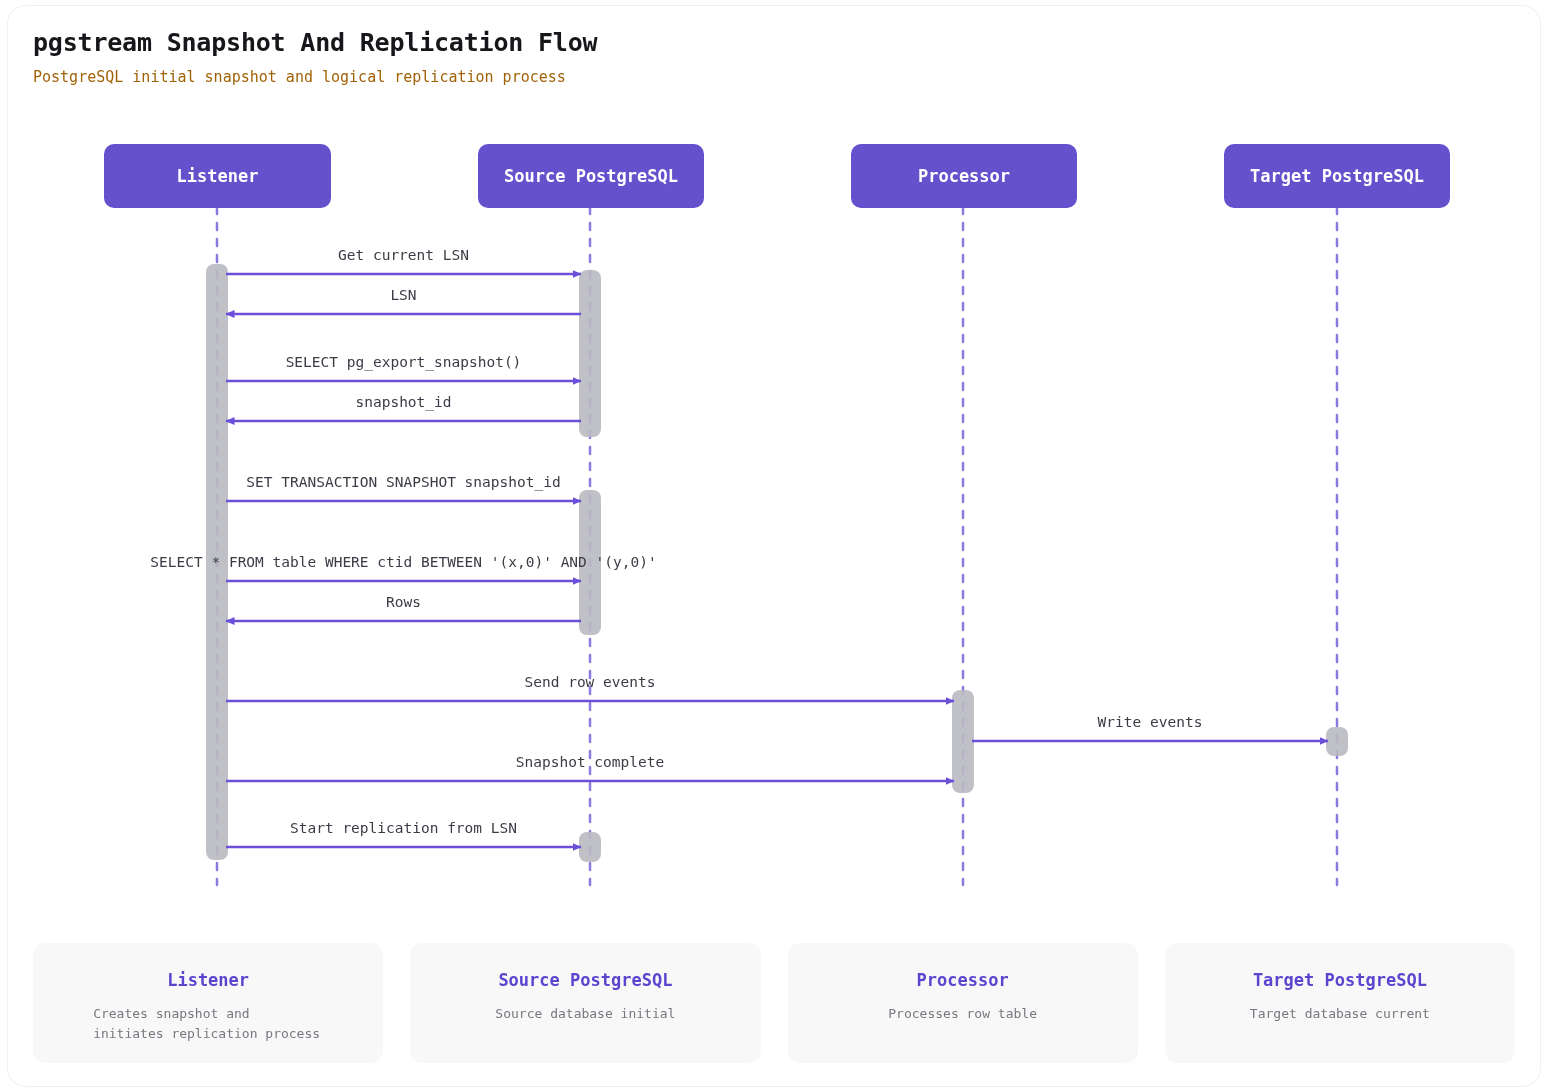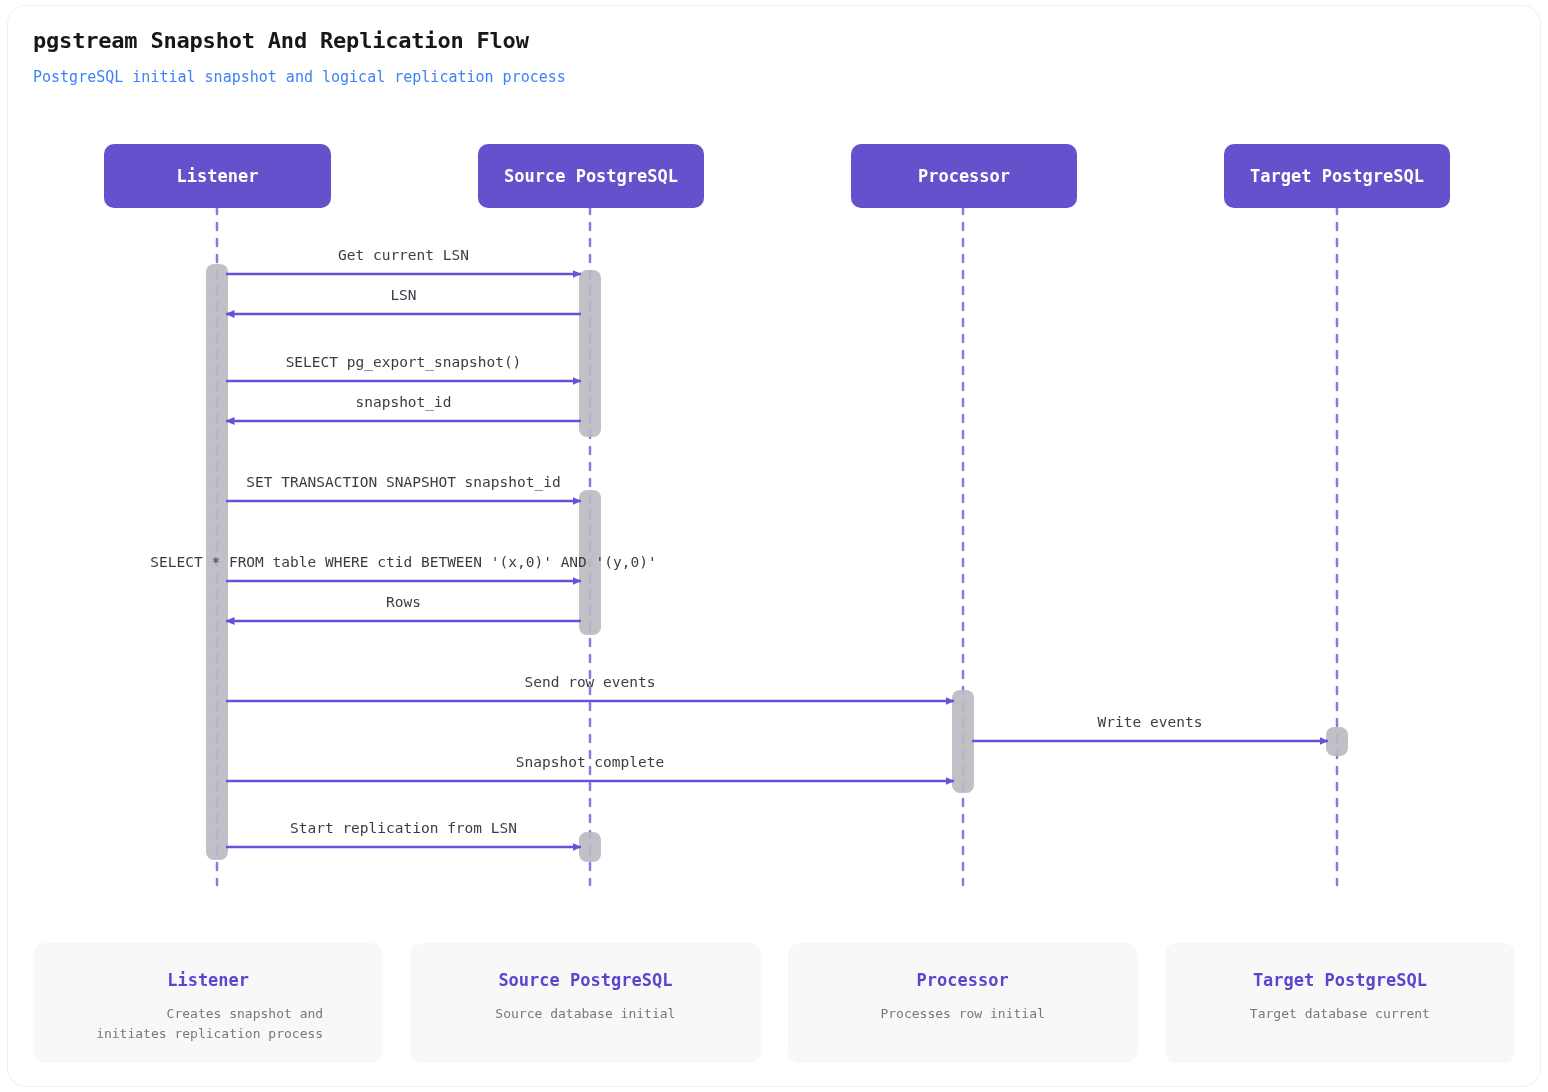--- a/index.html
+++ b/index.html
@@ -22,32 +22,32 @@
     width: 1532px;
     height: 1080px;
     background: #ffffff;
     border-radius: 18px;
     box-shadow: 0 0 0 1px #f0f0f3;
   }
   .title {
     position: absolute;
     left: 33px;
     top: 28px;
-    font-size: 22px;
+    font-size: 25px;
     font-weight: bold;
     color: #17171b;
     letter-spacing: -0.2px;
     white-space: nowrap;
   }
   .subtitle {
     position: absolute;
     left: 33px;
     top: 68px;
     font-size: 15px;
-    color: #3b82f6;
+    color: #a16207;
     white-space: nowrap;
   }
 
   
   #seq {
     position: absolute;
     left: 0;
     top: 0;
     width: 1548px;
     height: 935px;
@@ -78,21 +78,21 @@
     font-size: 17px;
     font-weight: bold;
     color: #5b45cf;
     text-align: center;
     white-space: nowrap;
   }
   .legend-desc {
     margin-top: 14px;
     font-size: 13px;
     color: #77777f;
-    text-align: right;
+    text-align: left;
     line-height: 1.5;
     max-width: 230px;
   }
 </style>
 </head>
 <body>
 
 <div id="page">
   <div class="card-frame"></div>
 
@@ -167,20 +167,20 @@
       <div class="legend-card">
         <div class="legend-title">Listener</div>
         <div class="legend-desc">Creates snapshot and initiates replication process</div>
       </div>
       <div class="legend-card">
         <div class="legend-title">Source PostgreSQL</div>
         <div class="legend-desc">Source database initial</div>
       </div>
       <div class="legend-card">
         <div class="legend-title">Processor</div>
-        <div class="legend-desc">Processes row initial</div>
+        <div class="legend-desc">Processes row table</div>
       </div>
       <div class="legend-card">
         <div class="legend-title">Target PostgreSQL</div>
         <div class="legend-desc">Target database current</div>
       </div>
     </div>
 </div>
 
 </body></html>

